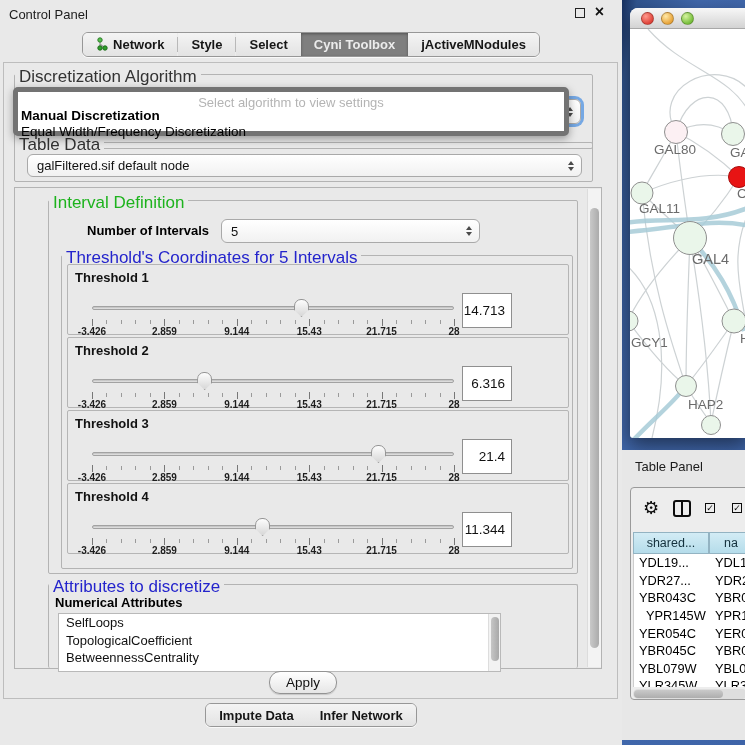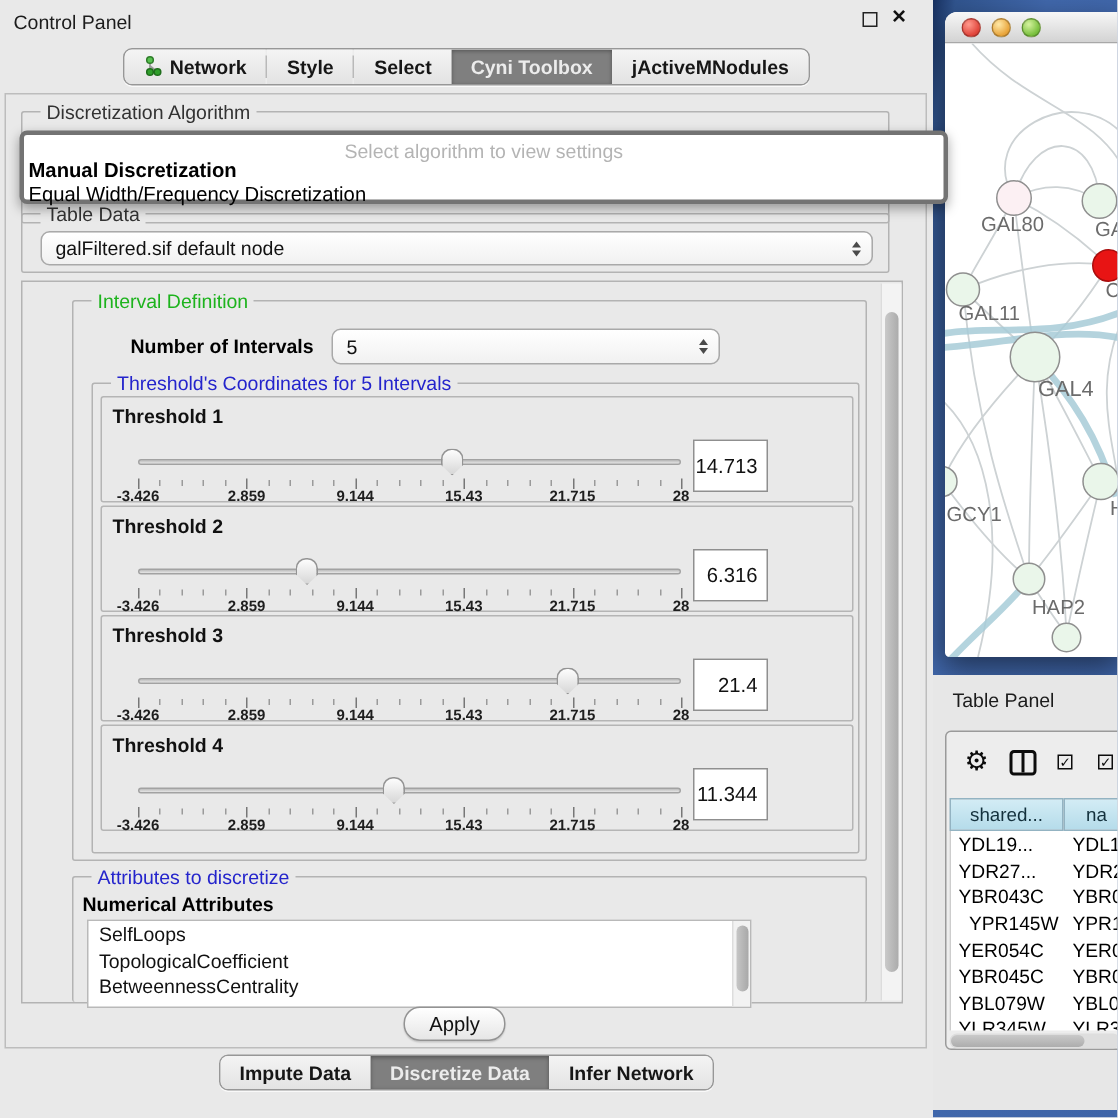--- a/index.html
+++ b/index.html
@@ -19,33 +19,33 @@
   .seg-row { position:absolute; left:0; width:622px; display:flex; justify-content:center; }
   .seg { display:flex; align-items:stretch; border:1px solid #979797; border-radius:6px; overflow:hidden; background:#ececec; height:25px; box-shadow:0 1px 0 rgba(255,255,255,.7); }
   .seg-item { display:flex; align-items:center; gap:5px; padding:0 13px; font-size:13px; font-weight:bold; color:#161616; background:linear-gradient(#f4f4f4,#e3e3e3); cursor:default; }
   .seg-item.selected { background:#7f7f7f; color:#ececec; box-shadow:inset 0 1px 3px rgba(0,0,0,.35); }
   .seg-sep { width:1px; background:#b9b9b9; margin:4px 0; }
 
   .content-panel { position:absolute; left:3px; top:62px; width:615px; height:637px; border:1px solid #bdbdbd; background:#e9e9e9; }
 
   
   .group { position:absolute; border:1px solid #b3b3b3; border-radius:2px; }
-  .gtitle { position:absolute; top:-8px; left:12px; background:#e9e9e9; padding:0 4px; font-size:13px; color:#333; white-space:nowrap; }
+  .gtitle { position:absolute; top:-8px; left:0; background:#e9e9e9; padding:0 4px; font-size:17px; color:#333; white-space:nowrap; }
   .gt-green { color:#1db31d; }
   .gt-blue { color:#2424cc; }
 
   
   .combo { position:absolute; background:linear-gradient(#ffffff,#f1f1f1); border:1px solid #a9a9a9; border-radius:6px; display:flex; align-items:center; font-size:13px; color:#111; padding-left:9px; }
   .combo .stepper { margin-left:auto; margin-right:7px; display:flex; flex-direction:column; gap:2px; align-items:center; }
   .tri-up { width:0; height:0; border-left:3.5px solid transparent; border-right:3.5px solid transparent; border-bottom:4.5px solid #4a4a4a; }
   .tri-dn { width:0; height:0; border-left:3.5px solid transparent; border-right:3.5px solid transparent; border-top:4.5px solid #4a4a4a; }
   .focus-ring { box-shadow:0 0 0 3px rgba(96,156,227,.85); }
 
   
-  .popup { position:absolute; left:9px; top:24px; width:619px; height:49px; background:#fff; border:3px solid #737373; border-radius:5px; box-shadow:0 3px 8px rgba(0,0,0,.35); z-index:60; }
+  .popup { position:absolute; left:9px; top:24px; width:556px; height:49px; background:#fff; border:5px solid #737373; border-radius:5px; box-shadow:0 3px 8px rgba(0,0,0,.35); z-index:60; }
   .popup .ph { position:absolute; top:3px; left:0; width:100%; text-align:center; color:#b4b4b4; font-size:13px; }
   .popup .opt { position:absolute; left:3px; font-size:13.5px; color:#000; white-space:nowrap; }
   .popup .opt.b { font-weight:bold; }
 
   
   .big-panel { position:absolute; left:10px; top:124px; width:588px; height:482px; border:1px solid #b3b3b3; background:#e9e9e9; }
   .vtrack { position:absolute; top:1px; bottom:1px; width:14px; background:#f3f3f3; border-left:1px solid #dcdcdc; }
   .vthumb { position:absolute; width:9px; border-radius:5px; background:linear-gradient(90deg,#c9c9c9,#ababab); }
 
   
@@ -387,23 +387,20 @@
     </div>
 
     <div class="apply-btn">Apply</div>
   </div>
 
   <div class="seg-row" style="top:703px;">
     <div class="seg" style="height:24px;">
       <div class="seg-item">
           <span>Impute Data</span>
         </div>
-      <div class="seg-item selected">
-          <span>Discretize Data</span>
-        </div>
       <div class="seg-item">
           <span>Infer Network</span>
         </div>
     </div>
   </div>
 </div>
 
 <div class="desktop">
 
   <div class="net-window">

